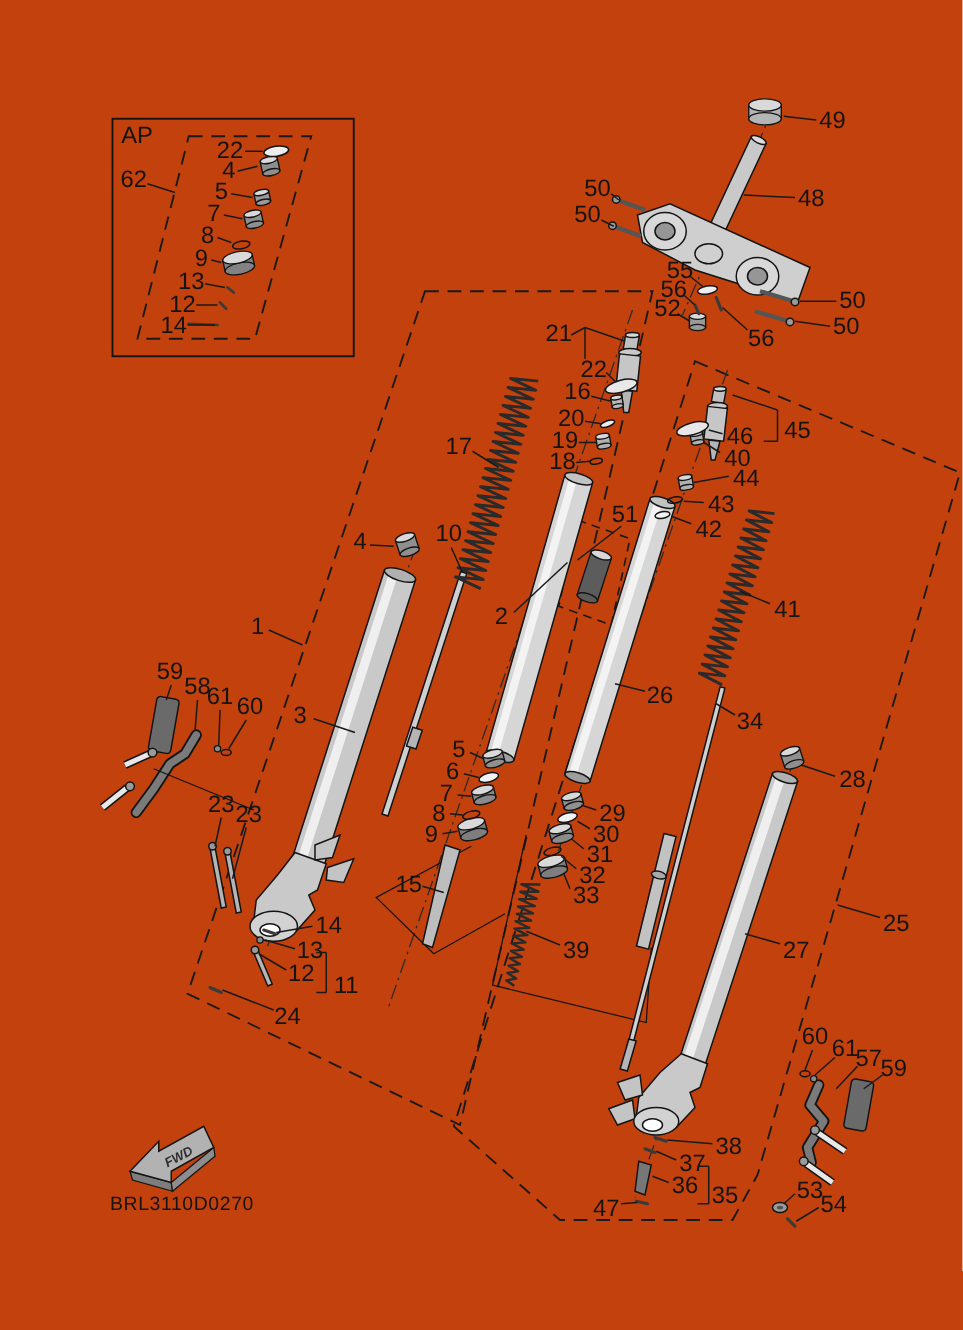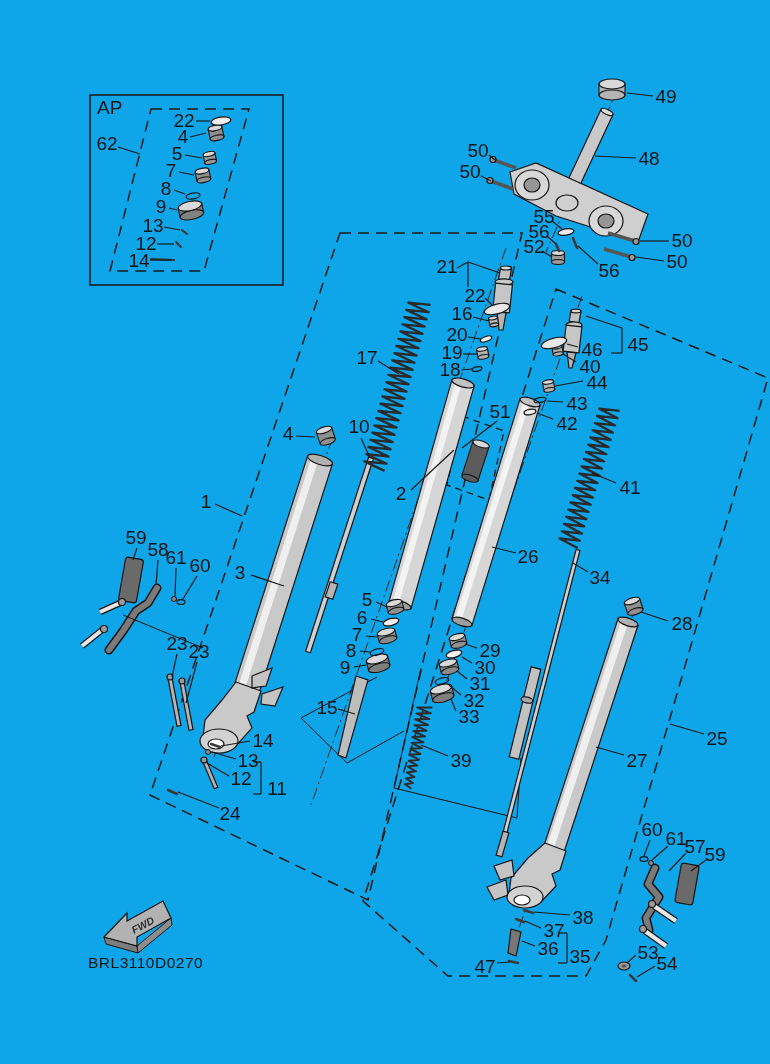--- a/index.html
+++ b/index.html
@@ -1,16 +1,16 @@
 <!DOCTYPE html>
 <html><head>
 <meta charset="utf-8">
 <style>
   html,body{margin:0;padding:0;background:#ffffff;}
-  .stage{width:770px;height:1064px;position:relative;background:#0ea5e9;font-family:"Liberation Sans",sans-serif;}
+  .stage{width:770px;height:1064px;position:relative;background:#c2410c;font-family:"Liberation Sans",sans-serif;}
   svg{display:block;}
   .lbl{font:19px "Liberation Sans",sans-serif;fill:#141414;}
   .code{font:15.5px "Liberation Sans",sans-serif;fill:#141414;letter-spacing:.5px;}
   .ap{font:19px "Liberation Sans",sans-serif;fill:#141414;}
   .fwd{font:italic bold 10.5px "Liberation Sans",sans-serif;fill:#2f2f2f;}
   .leader{stroke:#1a1a1a;stroke-width:1.2;fill:none;}
   .dash{stroke:#1a1a1a;stroke-width:1.5;fill:none;stroke-dasharray:11 7;}
   .dashsm{stroke:#1a1a1a;stroke-width:1.3;fill:none;stroke-dasharray:7 5;}
   .cline{stroke:#2a2a2a;stroke-width:1;fill:none;stroke-dasharray:12 4 2 4;}
   .part{stroke:#141414;stroke-width:1.2;}

